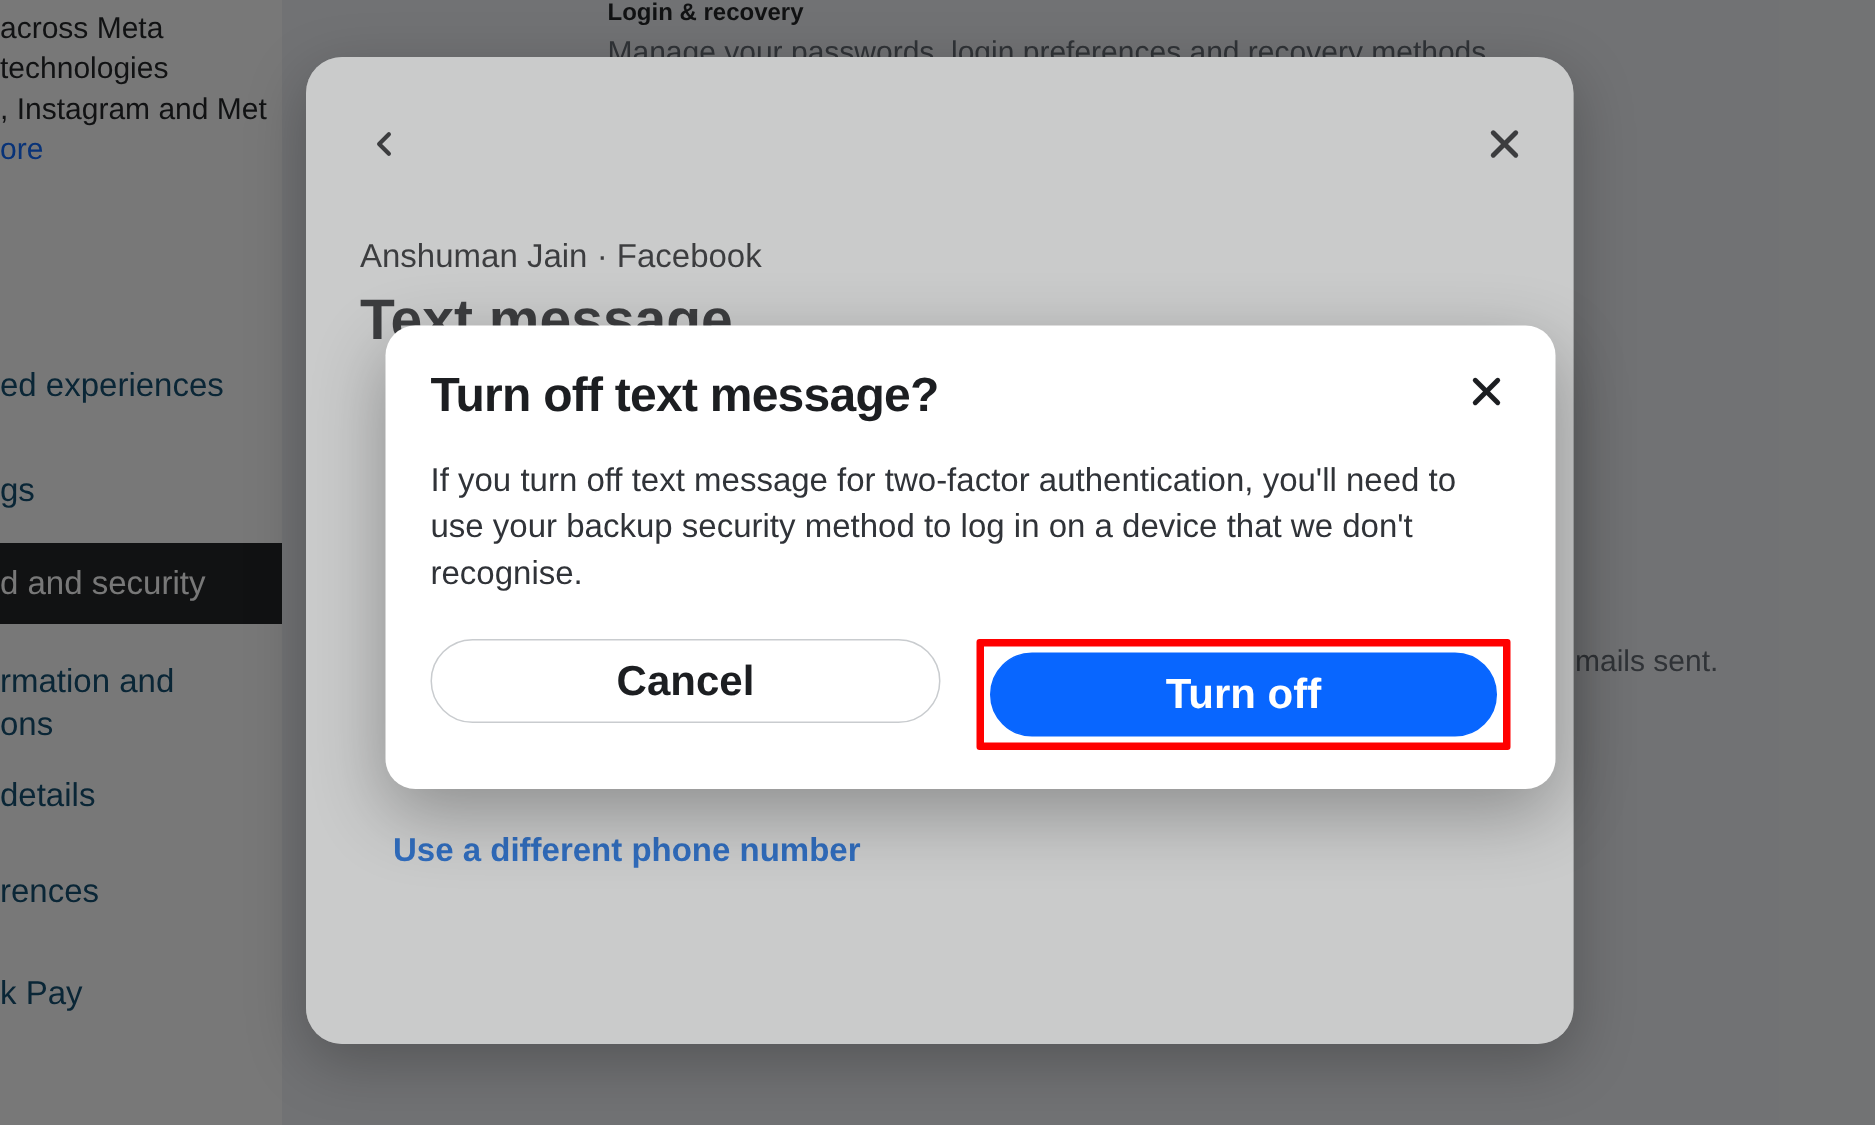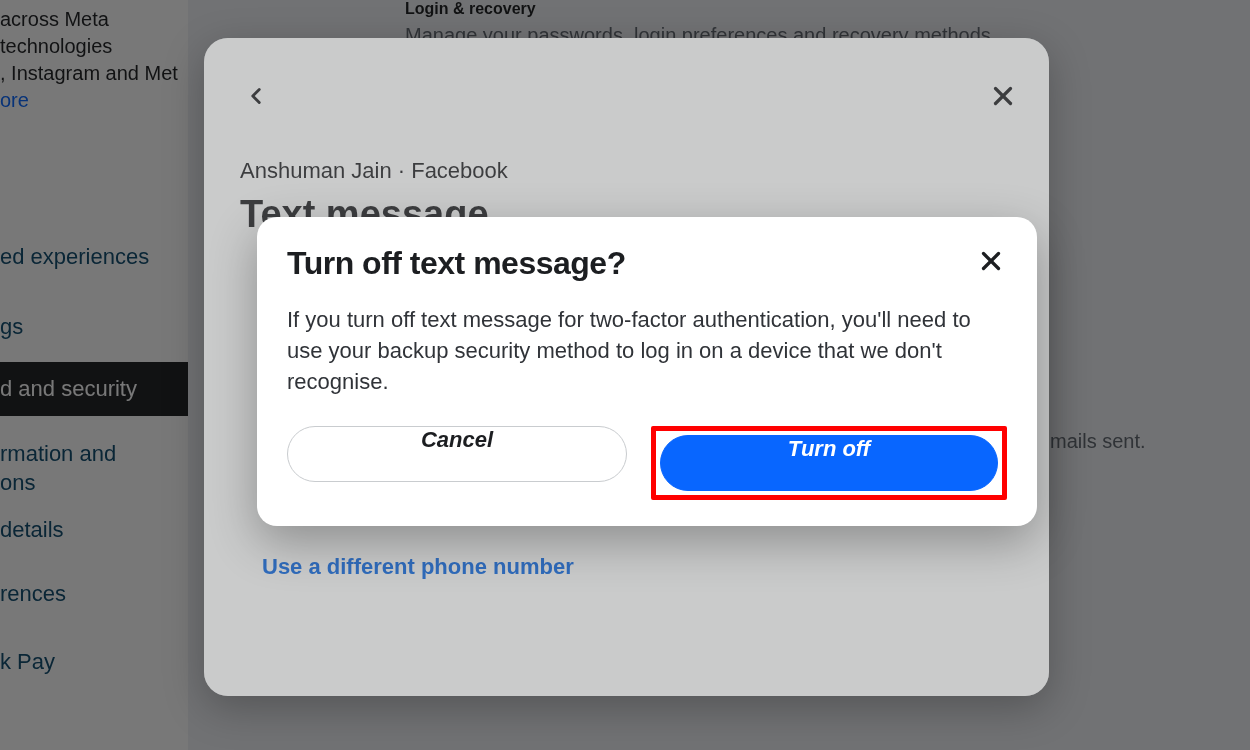--- a/index.html
+++ b/index.html
@@ -47,21 +47,21 @@
     box-shadow: 0 16px 48px rgba(0,0,0,0.30);
     padding: 28px 30px 26px 30px;
     z-index: 50;
     margin-left: 19px;
   }
   .inner-header { display:flex; align-items:flex-start; justify-content:space-between; }
   .inner-title { font-size: 32px; font-weight: 800; color: #1c1e21; letter-spacing:-0.5px; }
   .inner-close { width: 32px; height: 32px; display:flex; align-items:center; justify-content:center; cursor:pointer; color:#1c1e21; }
   .inner-body { margin-top: 22px; font-size: 22px; line-height: 1.42; color: #303338; }
   .inner-actions { margin-top: 28px; display:flex; gap: 24px; }
-  .btn { flex:1; height: 56px; border-radius: 999px; font-size: 22px; font-weight: 600; display:flex; justify-content:center; cursor:pointer;font-style:italic; }
+  .btn { flex:1; height: 56px; border-radius: 999px; font-size: 28px; font-weight: 600; display:flex; align-items:center; justify-content:center; cursor:pointer; }
   .btn-cancel { background:#fff; color:#1c1e21; border:1px solid #c9cccf; }
   .btn-primary { background:#0866ff; color:#fff; border:1px solid #0866ff; }
   .highlight-box { border: 5px solid #ff0000; padding: 4px; border-radius: 2px; }
 
   svg { display:block; }
 </style>
 </head>
 <body>
 
 <div class="bg-root">

